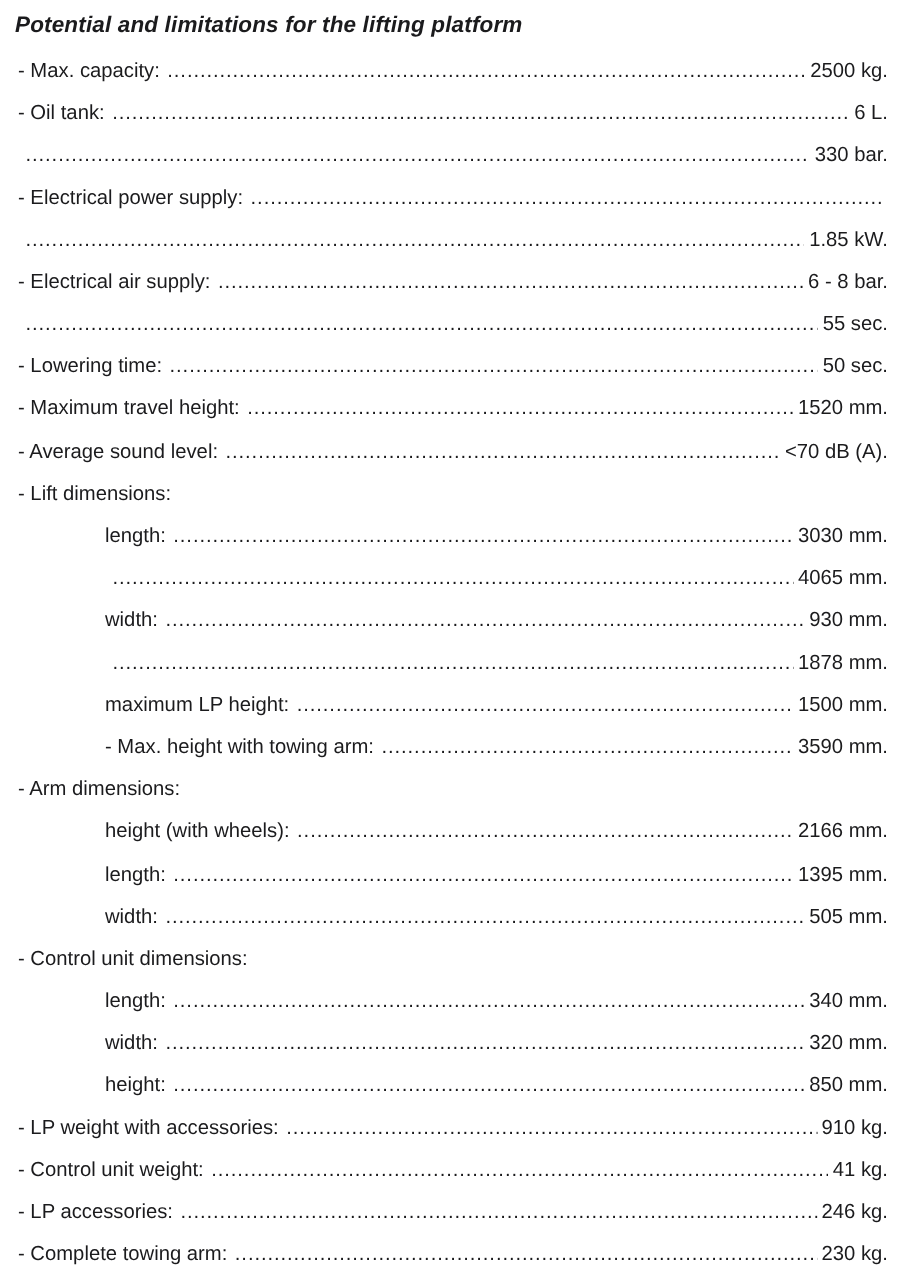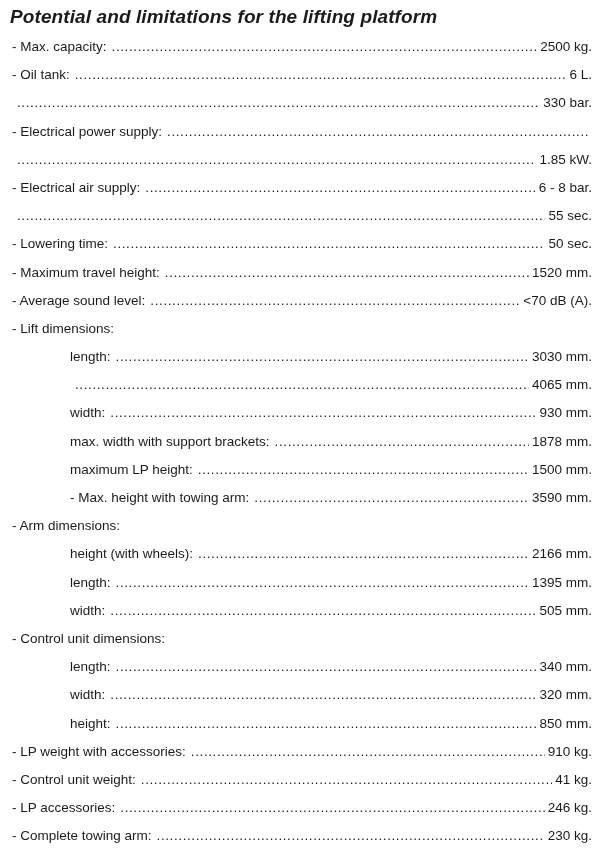--- a/index.html
+++ b/index.html
@@ -8,31 +8,31 @@
     background: #ffffff;
     font-family: "Liberation Sans", sans-serif;
     color: #1b1b1d;
     overflow: hidden;
   }
   .page {
     width: 600px; height: 850px;
     padding: 8px 8px 0 10px;
   }
   .doc-title {
-    font-size: 19px;
+    font-size: 15px;
     font-weight: bold;
     font-style: italic;
     line-height: 17px;
     margin-bottom: 8px;
     letter-spacing: 0.1px;
   }
   .spec-list { width: 100%; }
   .row {
     display: flex;
-    align-items: flex-start;
+    align-items: flex-end;
     height: 28.2px;
     line-height: 28.2px;
     font-size: 13.5px;
     white-space: nowrap;
     overflow: hidden;
   }
   .row.indent-0 { padding-left: 2px; }
   .row.indent-1 { padding-left: 60px; }
   .row .label { flex: 0 0 auto; }
   .row .leader {
@@ -110,21 +110,20 @@
       <div class="row indent-1">
     <span class="leader">................................................................................................................................................................................................................................................................................................................................................................................................................</span>
     <span class="value">4065 mm.</span>
   </div>
       <div class="row indent-1">
     <span class="label">width:</span>
     <span class="leader">................................................................................................................................................................................................................................................................................................................................................................................................................</span>
     <span class="value">930 mm.</span>
   </div>
       <div class="row indent-1">
-    <span class="label">max. width with support brackets:</span>
     <span class="leader">................................................................................................................................................................................................................................................................................................................................................................................................................</span>
     <span class="value">1878 mm.</span>
   </div>
       <div class="row indent-1">
     <span class="label">maximum LP height:</span>
     <span class="leader">................................................................................................................................................................................................................................................................................................................................................................................................................</span>
     <span class="value">1500 mm.</span>
   </div>
       <div class="row indent-1">
     <span class="label">- Max. height with towing arm:</span>

